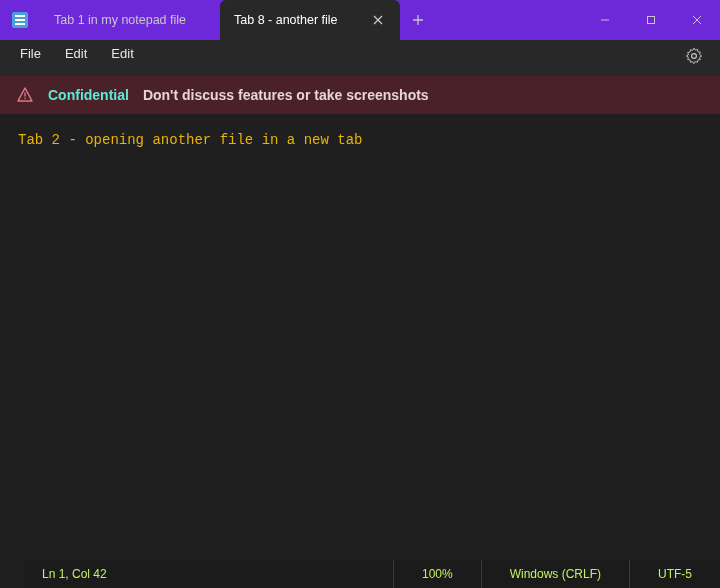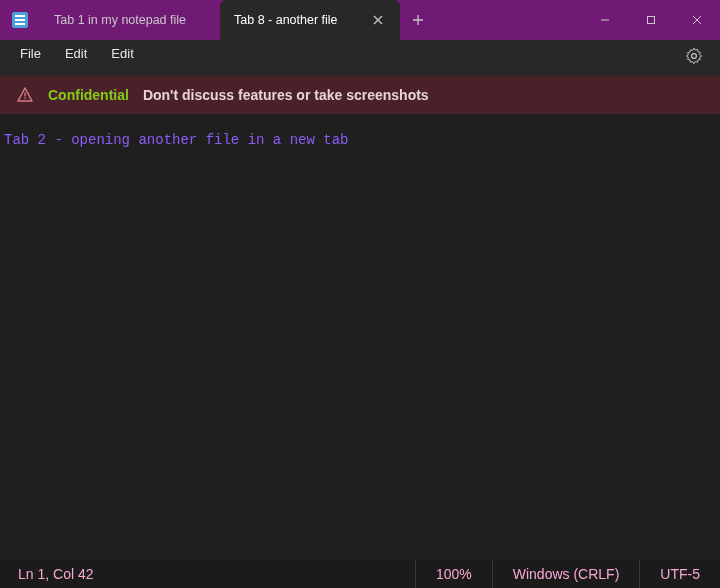--- a/index.html
+++ b/index.html
@@ -8,21 +8,21 @@
       height: 588px;
       background: #1e1e1e;
       font-family: "Segoe UI", Arial, sans-serif;
       color: #ffffff;
       overflow: hidden;
       display: flex;
       flex-direction: column;
     }
     .titlebar {
       height: 40px;
-      background: #701a75;
+      background: #6d28d9;
       display: flex;
       align-items: stretch;
     }
     .app-icon {
       width: 40px;
       display: flex;
       align-items: center;
       justify-content: center;
     }
     .app-icon-inner {
@@ -133,53 +133,54 @@
     .banner-icon {
       width: 18px;
       height: 18px;
       display: flex;
       align-items: center;
       justify-content: center;
     }
     .banner-title {
       font-weight: 600;
       font-size: 14px;
-      color: #84cc16;
+      color: #5eead4;
     }
     .banner-text {
       font-size: 14px;
       color: #e8d4d7;
       font-weight: bold;
     }
     .editor {
       flex: 1;
       background: #1f1f1f;
-      padding: 18px 4px;
+      padding: 18px 18px;
       font-family: Consolas, "Courier New", monospace;
       font-size: 14px;
-      color: #8b5cf6;
+      color: #eab308;
       white-space: pre;
       overflow: auto;
     }
     .statusbar {
       height: 28px;
       background: #1b1b1b;
       display: flex;
       align-items: stretch;
-      font-size: 14px;
-      color: #f9a8d4;
+      font-size: 12px;
+      color: #bef264;
+      margin-left: 24px;
     }
     .status-left {
       padding: 0 18px;
       display: flex;
       align-items: center;
       flex: 1;
     }
     .status-cell {
-      padding: 0 20px;
+      padding: 0 28px;
       display: flex;
       align-items: center;
       border-left: 1px solid #3a3a3a;
       cursor: pointer;
     }
   </style>
 </head>
 <body>
 
 <div class="titlebar">

